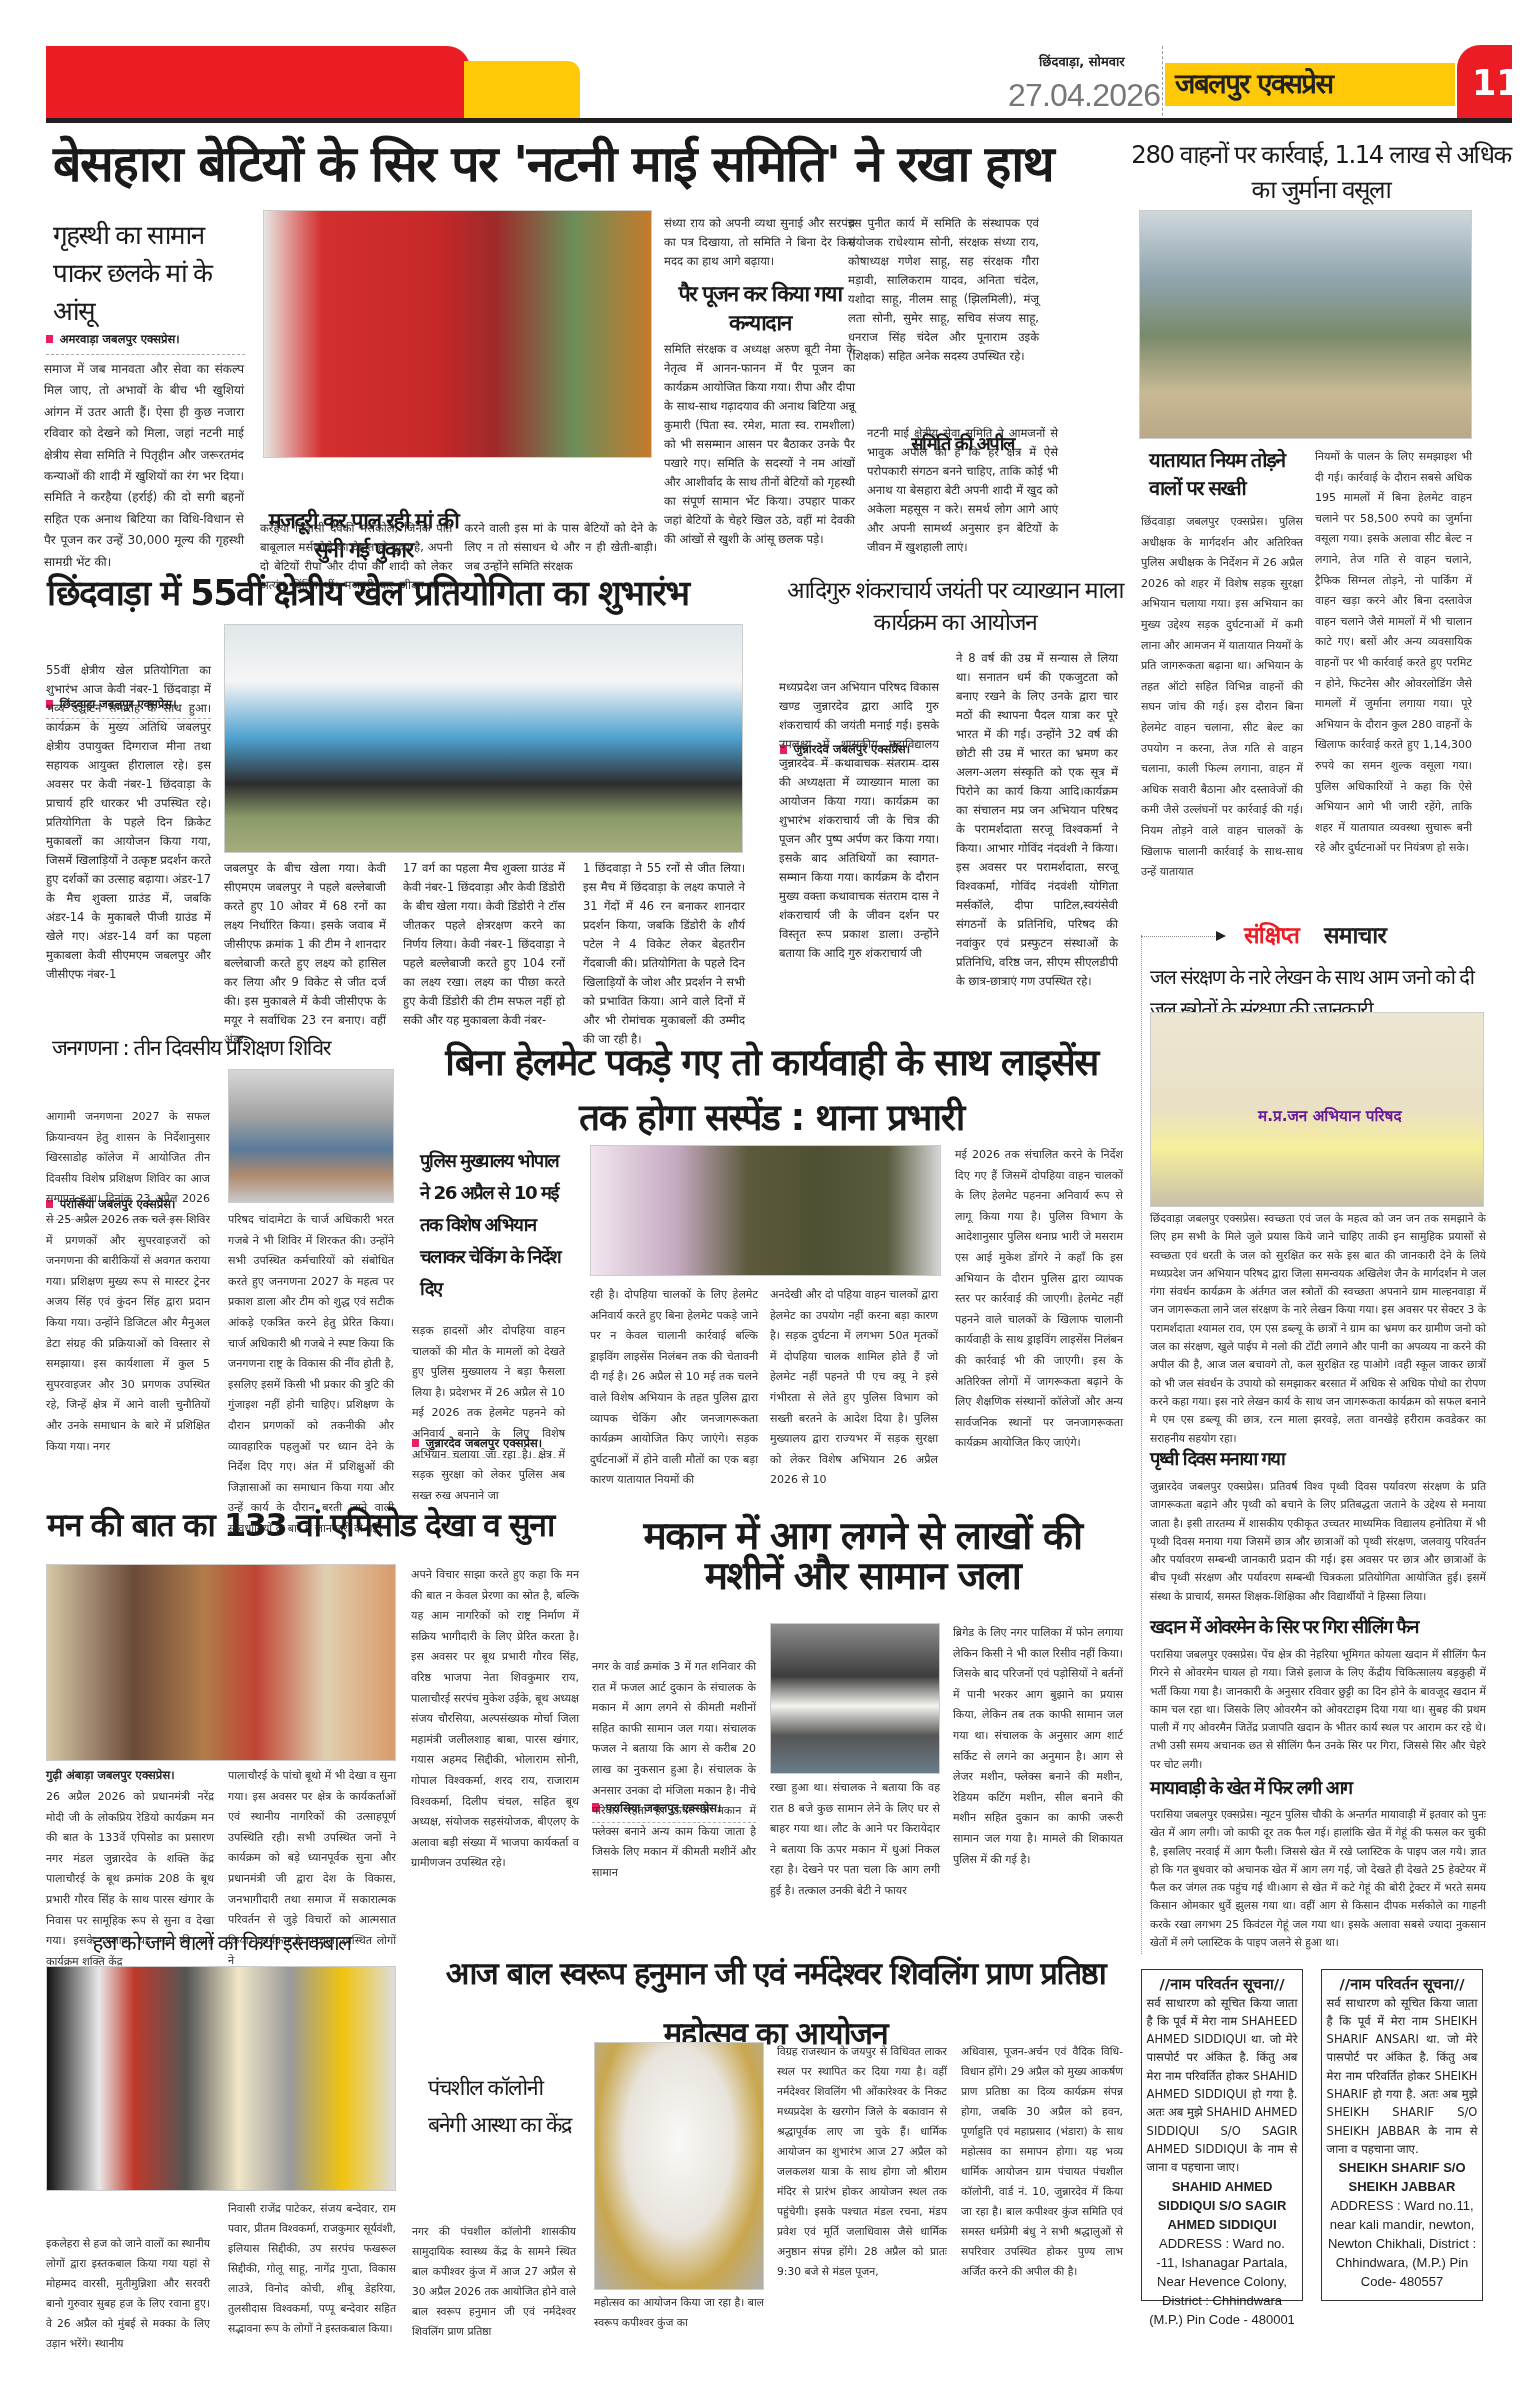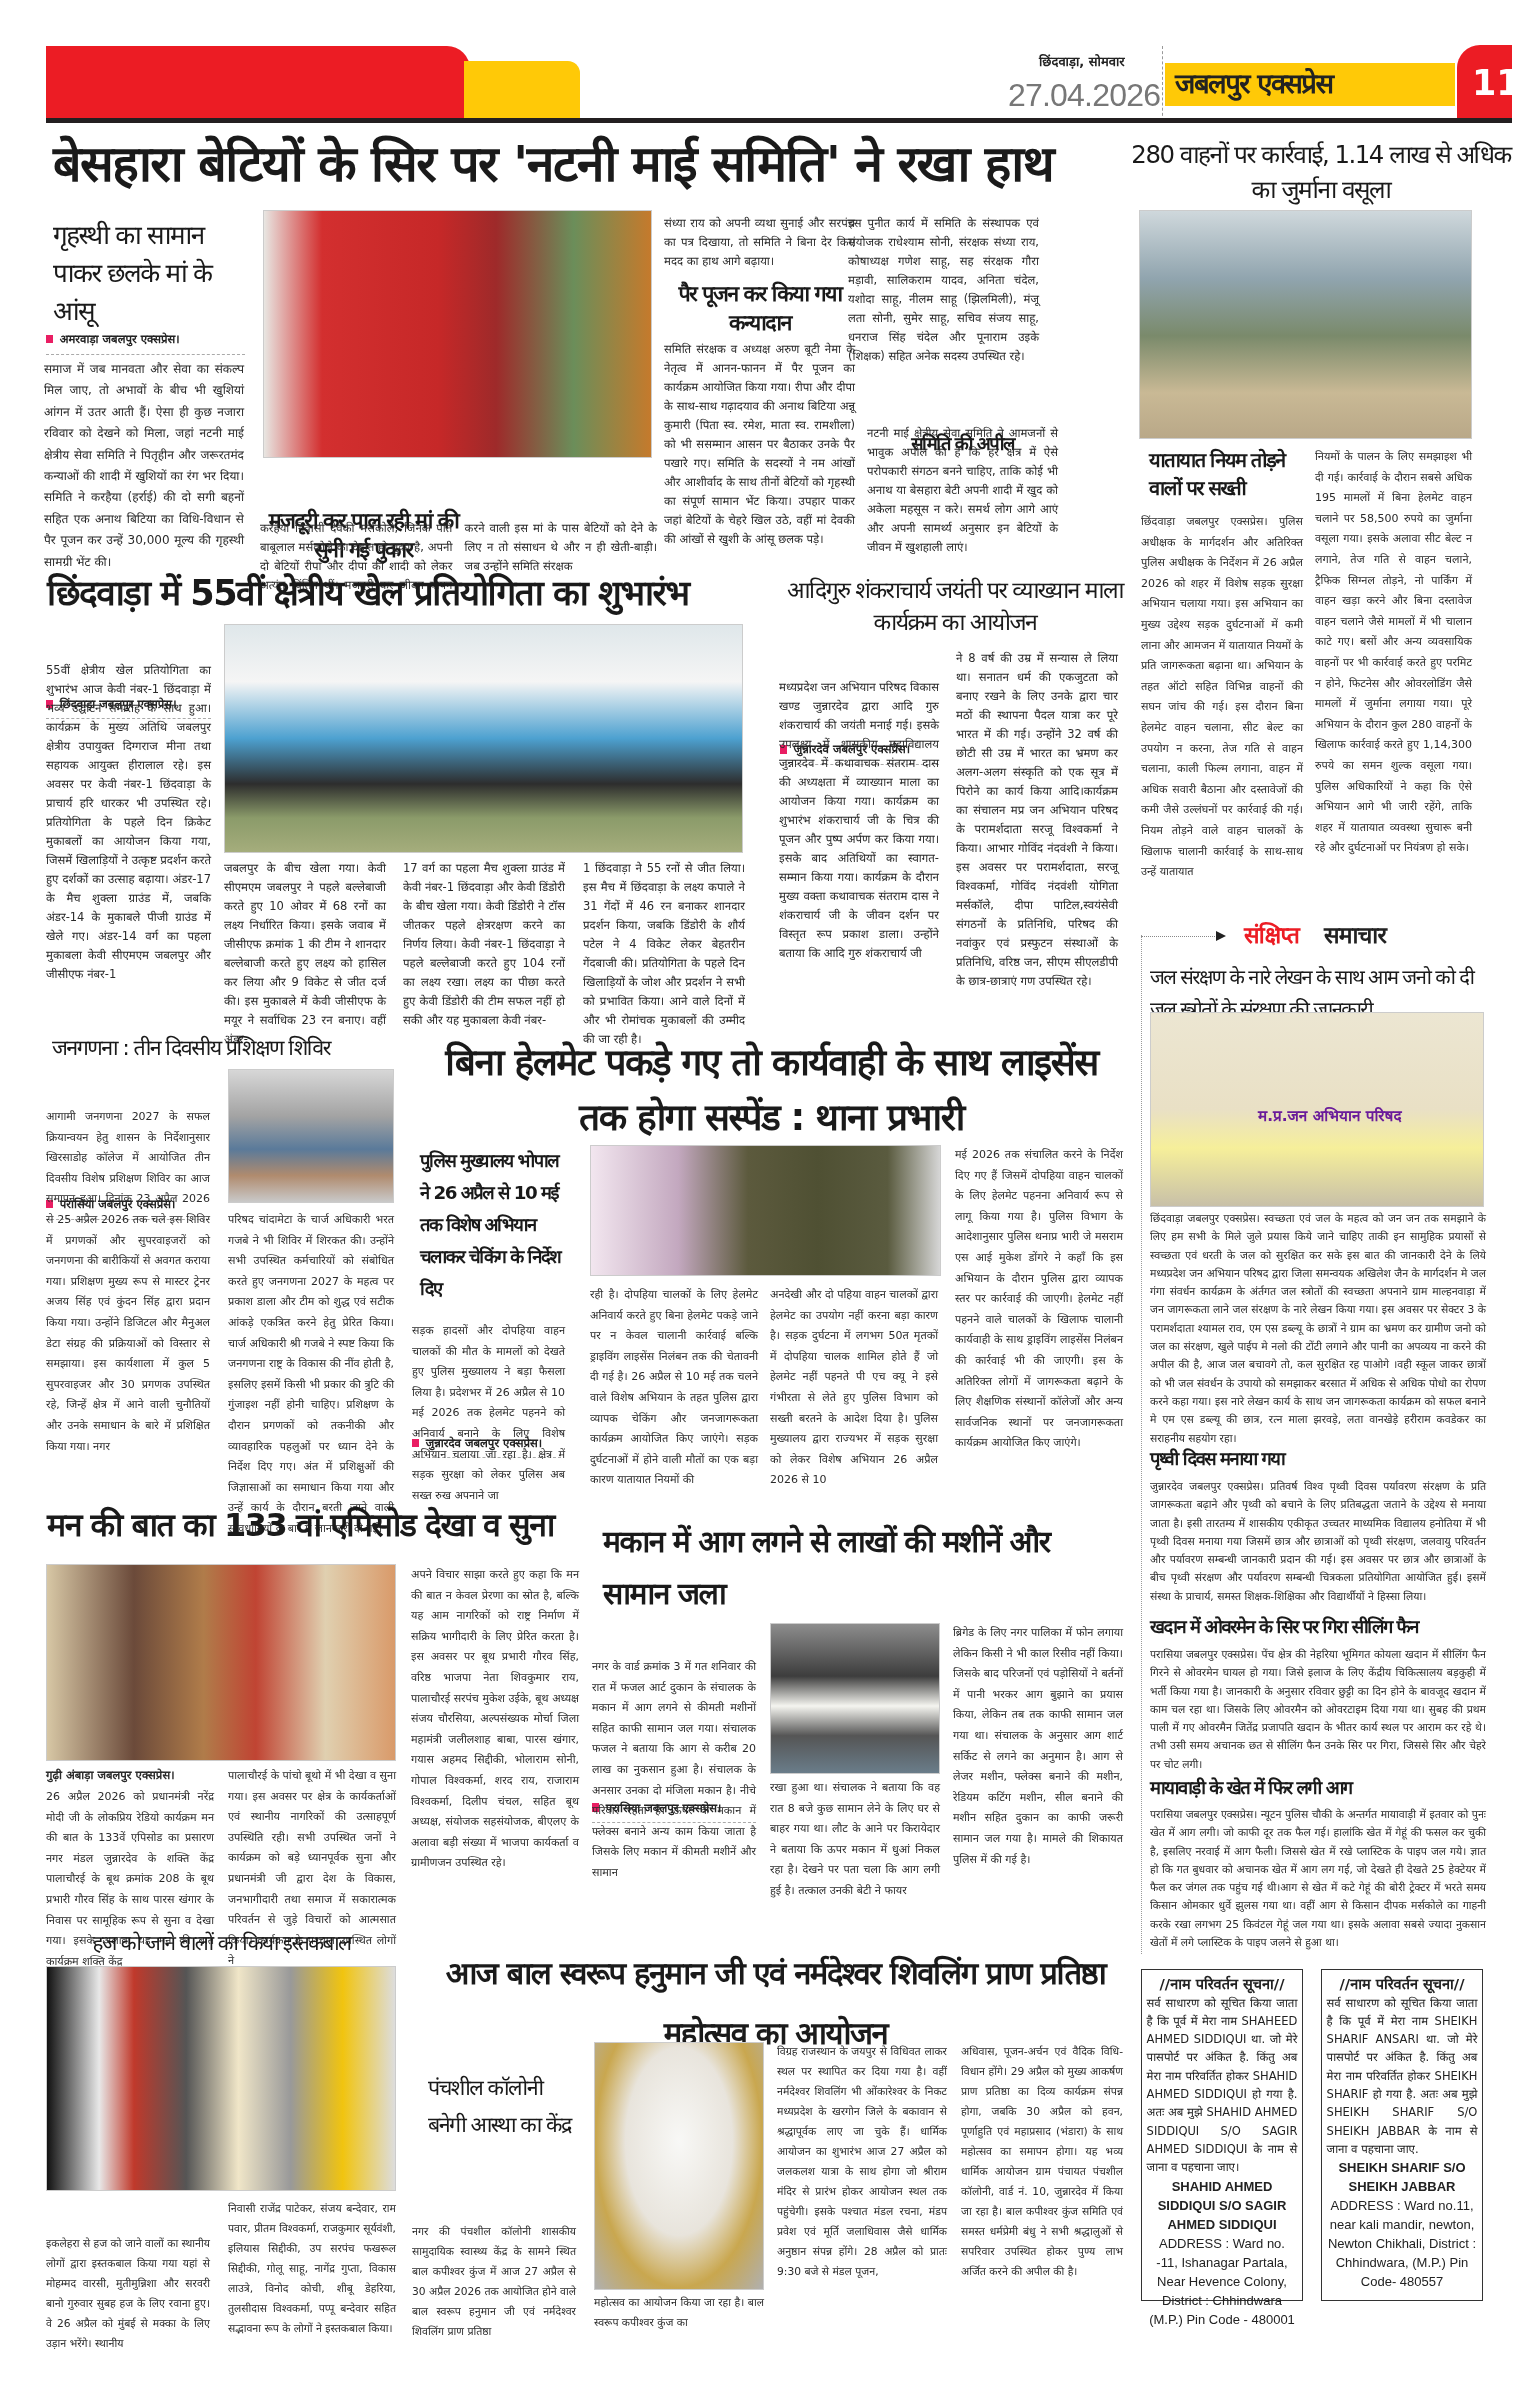--- a/index.html
+++ b/index.html
@@ -81,21 +81,21 @@
 <div class="abs txt sm" style="left:770px;top:1285px;width:168px;font-size:11px;line-height:20.6px;">अनदेखी और दो पहिया वाहन चालकों द्वारा हेलमेट का उपयोग नहीं करना बड़ा कारण है। सड़क दुर्घटना में लगभग 50त मृतकों में दोपहिया चालक शामिल होते हैं जो हेलमेट नहीं पहनते पी एच क्यू ने इसे गंभीरता से लेते हुए पुलिस विभाग को सख्ती बरतने के आदेश दिया है। पुलिस मुख्यालय द्वारा राज्यभर में सड़क सुरक्षा को लेकर विशेष अभियान 26 अप्रैल 2026 से 10</div>
 <div class="abs txt sm" style="left:955px;top:1145px;width:168px;font-size:11px;line-height:20.6px;">मई 2026 तक संचालित करने के निर्देश दिए गए हैं जिसमें दोपहिया वाहन चालकों के लिए हेलमेट पहनना अनिवार्य रूप से लागू किया गया है। पुलिस विभाग के आदेशानुसार पुलिस थनाप्र भारी जे मसराम एस आई मुकेश डोंगरे ने कहाँ कि इस अभियान के दौरान पुलिस द्वारा व्यापक स्तर पर कार्रवाई की जाएगी। हेलमेट नहीं पहनने वाले चालकों के खिलाफ चालानी कार्यवाही के साथ ड्राइविंग लाइसेंस निलंबन की कार्रवाई भी की जाएगी। इस के अतिरिक्त लोगों में जागरूकता बढ़ाने के लिए शैक्षणिक संस्थानों कॉलेजों और अन्य सार्वजनिक स्थानों पर जनजागरूकता कार्यक्रम आयोजित किए जाएंगे।</div>
 
 <div class="abs hd" style="left:47px;top:1508px;width:535px;font-size:32px;">मन की बात का 133 वां एपिसोड देखा व सुना</div>
 <div class="photo" style="left:46px;top:1564px;width:350px;height:197px;background:linear-gradient(90deg,#d7c7a5 0%,#6b4a3a 25%,#b07c4a 45%,#c04433 60%,#e0d0b0 80%,#d99a6a 100%);"></div>
 <div class="abs txt sm" style="left:46px;top:1766px;width:168px;font-weight:bold;">गुढ़ी अंबाड़ा जबलपुर एक्सप्रेस।</div>
 <div class="abs txt sm" style="left:46px;top:1787px;width:168px;font-size:11px;line-height:20.6px;">26 अप्रैल 2026 को प्रधानमंत्री नरेंद्र मोदी जी के लोकप्रिय रेडियो कार्यक्रम मन की बात के 133वें एपिसोड का प्रसारण नगर मंडल जुन्नारदेव के शक्ति केंद्र पालाचौरई के बूथ क्रमांक 208 के बूथ प्रभारी गौरव सिंह के साथ पारस खंगार के निवास पर सामूहिक रूप से सुना व देखा गया। इसके अलावा यह मन की बात कार्यक्रम शक्ति केंद्र</div>
 <div class="abs txt sm" style="left:228px;top:1766px;width:168px;font-size:11px;line-height:20.6px;">पालाचौरई के पांचो बूथो में भी देखा व सुना गया। इस अवसर पर क्षेत्र के कार्यकर्ताओं एवं स्थानीय नागरिकों की उत्साहपूर्ण उपस्थिति रही। सभी उपस्थित जनों ने कार्यक्रम को बड़े ध्यानपूर्वक सुना और प्रधानमंत्री जी द्वारा देश के विकास, जनभागीदारी तथा समाज में सकारात्मक परिवर्तन से जुड़े विचारों को आत्मसात किया। कार्यक्रम के पश्चात उपस्थित लोगों ने</div>
 <div class="abs txt sm" style="left:411px;top:1565px;width:168px;font-size:11px;line-height:20.6px;">अपने विचार साझा करते हुए कहा कि मन की बात न केवल प्रेरणा का स्रोत है, बल्कि यह आम नागरिकों को राष्ट्र निर्माण में सक्रिय भागीदारी के लिए प्रेरित करता है। इस अवसर पर बूथ प्रभारी गौरव सिंह, वरिष्ठ भाजपा नेता शिवकुमार राय, पालाचौरई सरपंच मुकेश उईके, बूथ अध्यक्ष संजय चौरसिया, अल्पसंख्यक मोर्चा जिला महामंत्री जलीलशाह बाबा, पारस खंगार, गयास अहमद सिद्दीकी, भोलाराम सोनी, गोपाल विश्वकर्मा, शरद राय, राजाराम विश्वकर्मा, दिलीप चंचल, सहित बूथ अध्यक्ष, संयोजक सहसंयोजक, बीएलए के अलावा बड़ी संख्या में भाजपा कार्यकर्ता व ग्रामीणजन उपस्थित रहे।</div>
 
-<div class="abs hd" style="left:603px;top:1516px;width:519px;font-size:30px;line-height:52px;">मकान में आग लगने से लाखों की मशीनें और सामान जला</div>
+<div class="abs hd" style="left:603px;top:1516px;width:519px;font-size:39px;text-align:center;line-height:40px;">मकान में आग लगने से लाखों की मशीनें और सामान जला</div>
 <div class="abs byline" style="left:592px;top:1627px;width:164px;">परासिया जबलपुर एक्सप्रेस।</div>
 <div class="photo" style="left:770px;top:1623px;width:170px;height:151px;background:linear-gradient(180deg,#8d8d8d 0%,#3d3d3d 35%,#f5f5f0 55%,#555 75%,#6a7d8a 100%);"></div>
 <div class="abs txt sm" style="left:592px;top:1657px;width:164px;font-size:11px;line-height:20.6px;">नगर के वार्ड क्रमांक 3 में गत शनिवार की रात में फजल आर्ट दुकान के संचालक के मकान में आग लगने से कीमती मशीनों सहित काफी सामान जल गया। संचालक फजल ने बताया कि आग से करीब 20 लाख का नुकसान हुआ है। संचालक के अनसार उनका दो मंजिला मकान है। नीचे परिवार रहता है। ऊपर के मकान में फ्लेक्स बनाने अन्य काम किया जाता है जिसके लिए मकान में कीमती मशीनें और सामान</div>
 <div class="abs txt sm" style="left:770px;top:1778px;width:170px;font-size:11px;line-height:20.6px;">रखा हुआ था। संचालक ने बताया कि वह रात 8 बजे कुछ सामान लेने के लिए घर से बाहर गया था। लौट के आने पर किरायेदार ने बताया कि ऊपर मकान में धुआं निकल रहा है। देखने पर पता चला कि आग लगी हुई है। तत्काल उनकी बेटी ने फायर</div>
 <div class="abs txt sm" style="left:953px;top:1623px;width:170px;font-size:11px;line-height:20.6px;">ब्रिगेड के लिए नगर पालिका में फोन लगाया लेकिन किसी ने भी काल रिसीव नहीं किया। जिसके बाद परिजनों एवं पड़ोसियों ने बर्तनों में पानी भरकर आग बुझाने का प्रयास किया, लेकिन तब तक काफी सामान जल गया था। संचालक के अनुसार आग शार्ट सर्किट से लगने का अनुमान है। आग से लेजर मशीन, फ्लेक्स बनाने की मशीन, रेडियम कटिंग मशीन, सील बनाने की मशीन सहित दुकान का काफी जरूरी सामान जल गया है। मामले की शिकायत पुलिस में की गई है।</div>
 
 <div class="abs hd" style="left:46px;top:1932px;width:351px;font-size:20.6px;text-align:center;font-weight:normal;">हज को जाने वालों का किया इस्तकबाल</div>
 <div class="photo" style="left:46px;top:1966px;width:350px;height:225px;background:linear-gradient(90deg,#111 0%,#e8e8e8 15%,#c0392b 25%,#555 40%,#f0e6c8 55%,#999 70%,#f1c40f 85%,#ddd 100%);"></div>
 <div class="abs byline" style="left:46px;top:2199px;width:164px;">परासिया जबलपुर एक्सप्रेस।</div>
 <div class="abs txt sm" style="left:46px;top:2234px;width:164px;font-size:10.7px;line-height:20px;">इकलेहरा से हज को जाने वालों का स्थानीय लोगों द्वारा इस्तकबाल किया गया यहां से मोहम्मद वारसी, मुतीमुन्निशा और सरवरी बानो गुरुवार सुबह हज के लिए रवाना हुए। वे 26 अप्रैल को मुंबई से मक्का के लिए उड़ान भरेंगे। स्थानीय</div>

